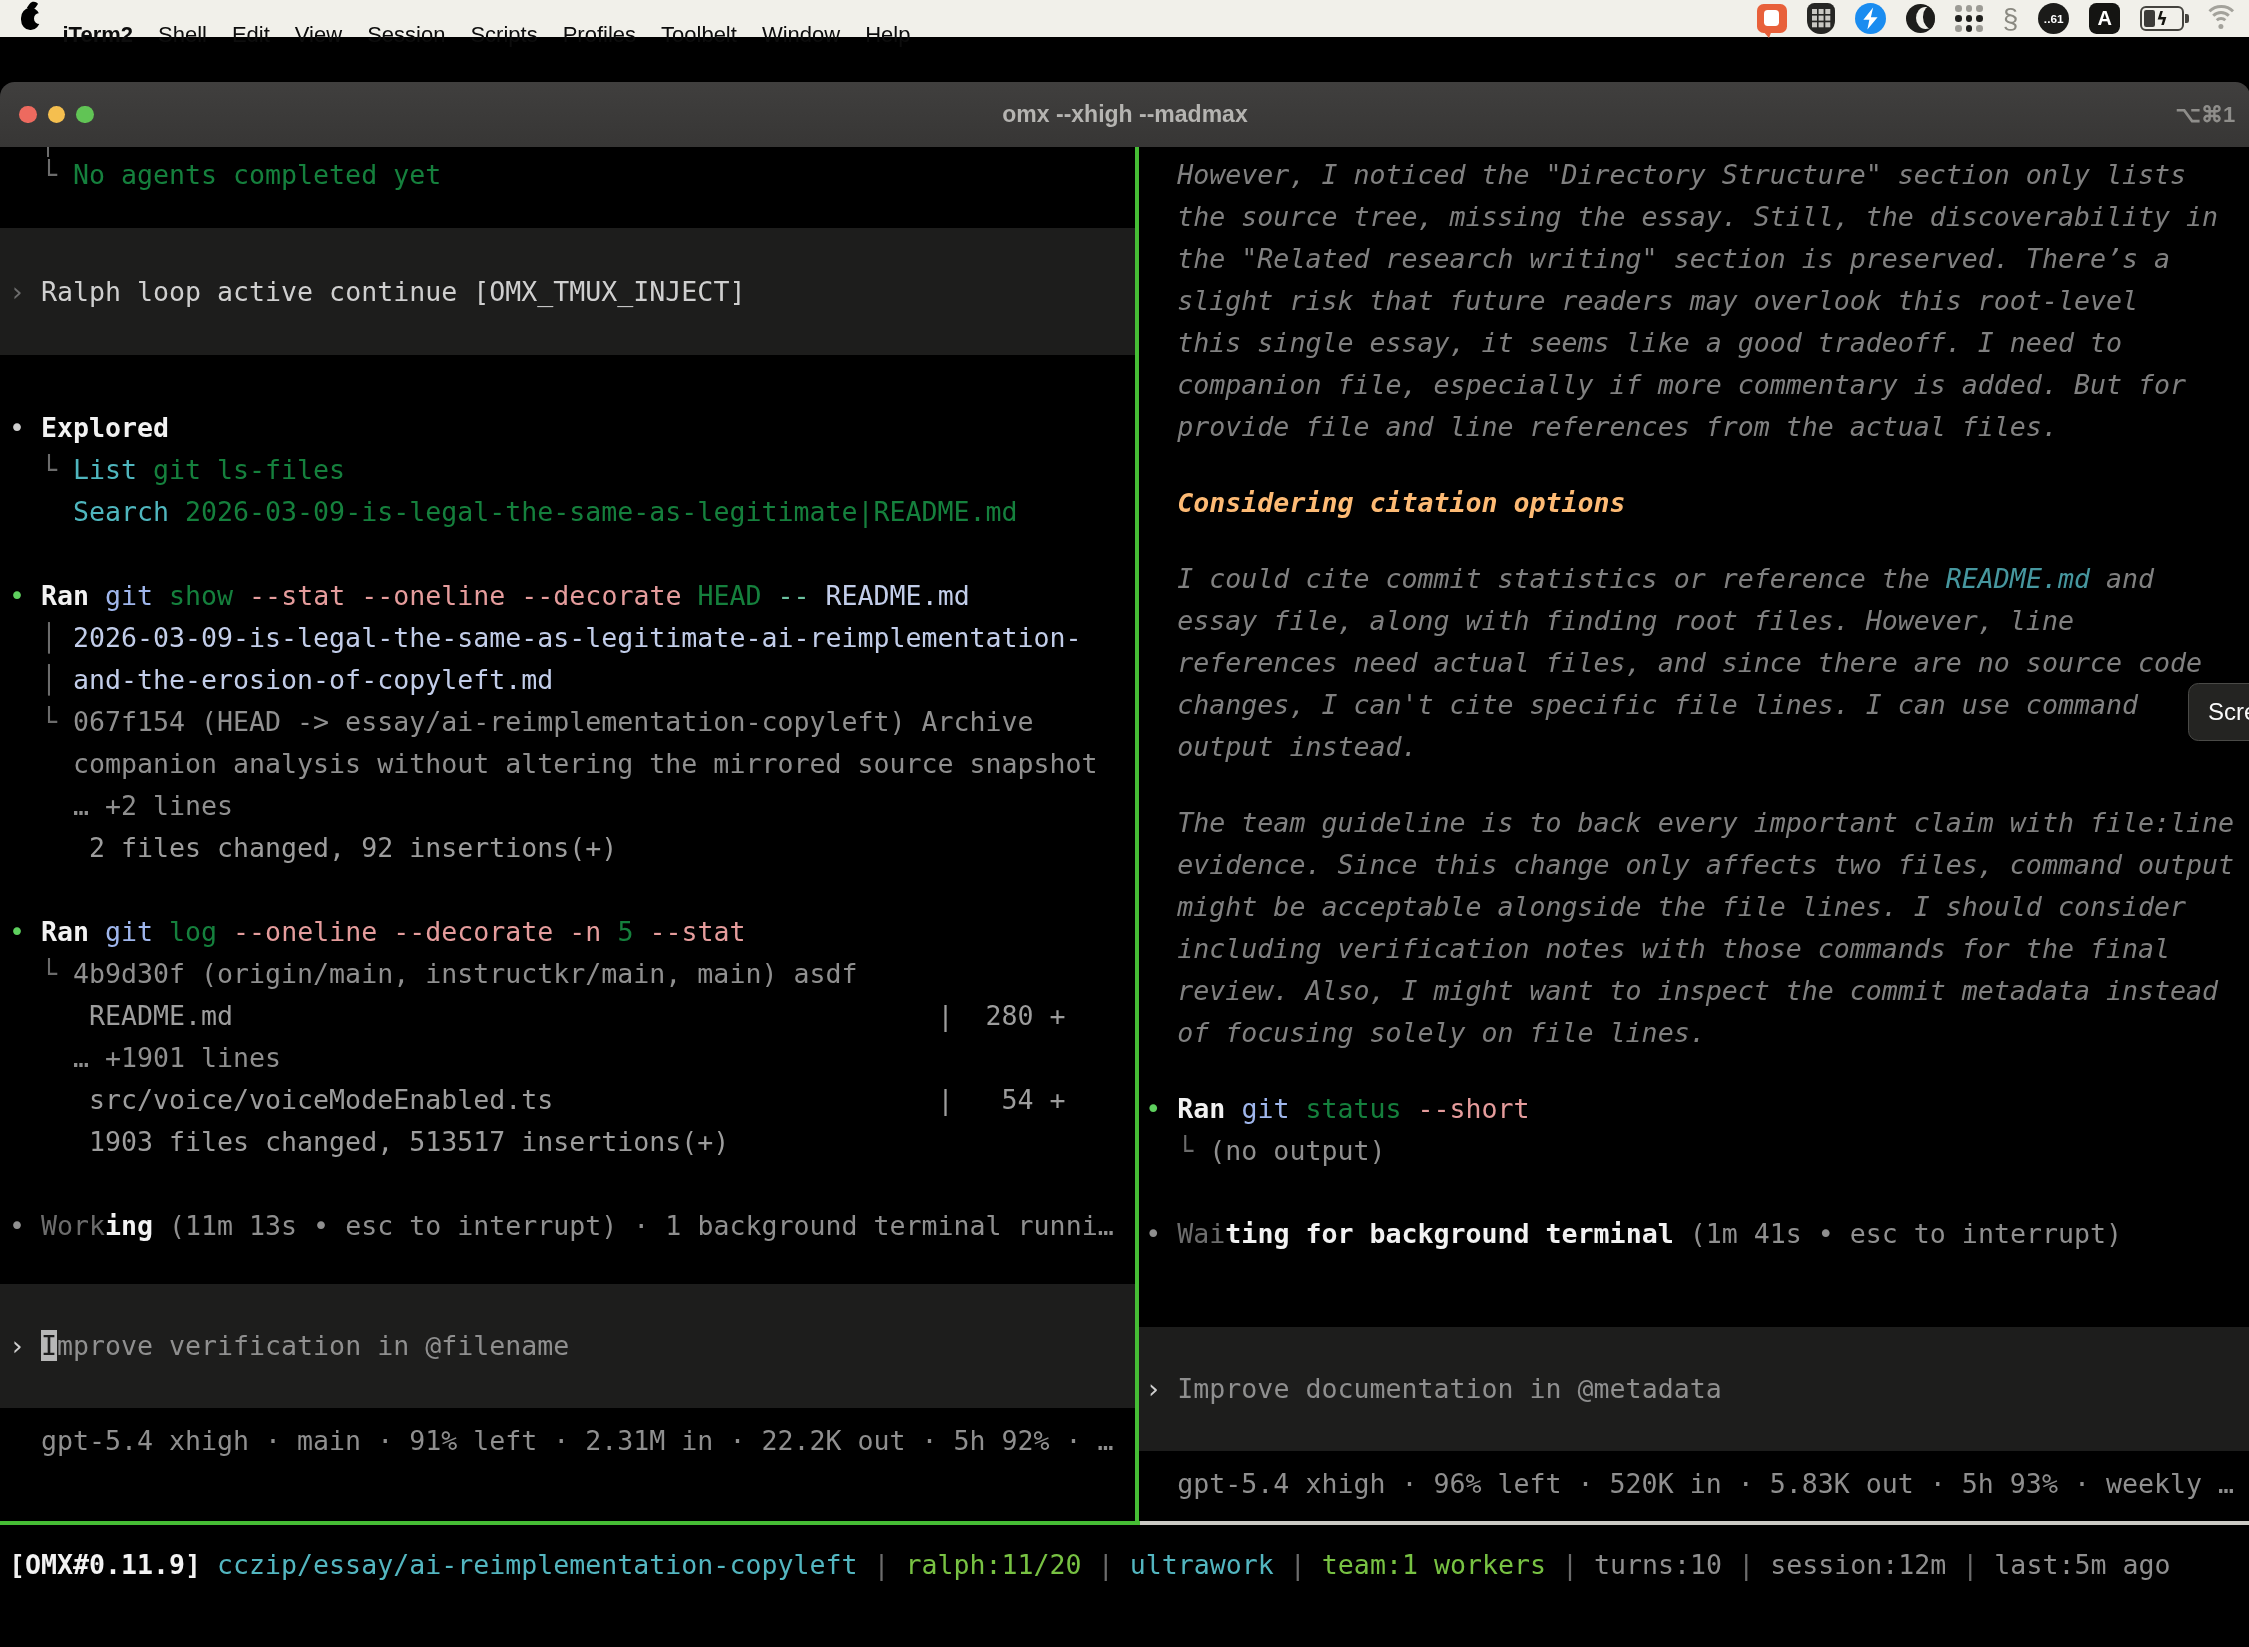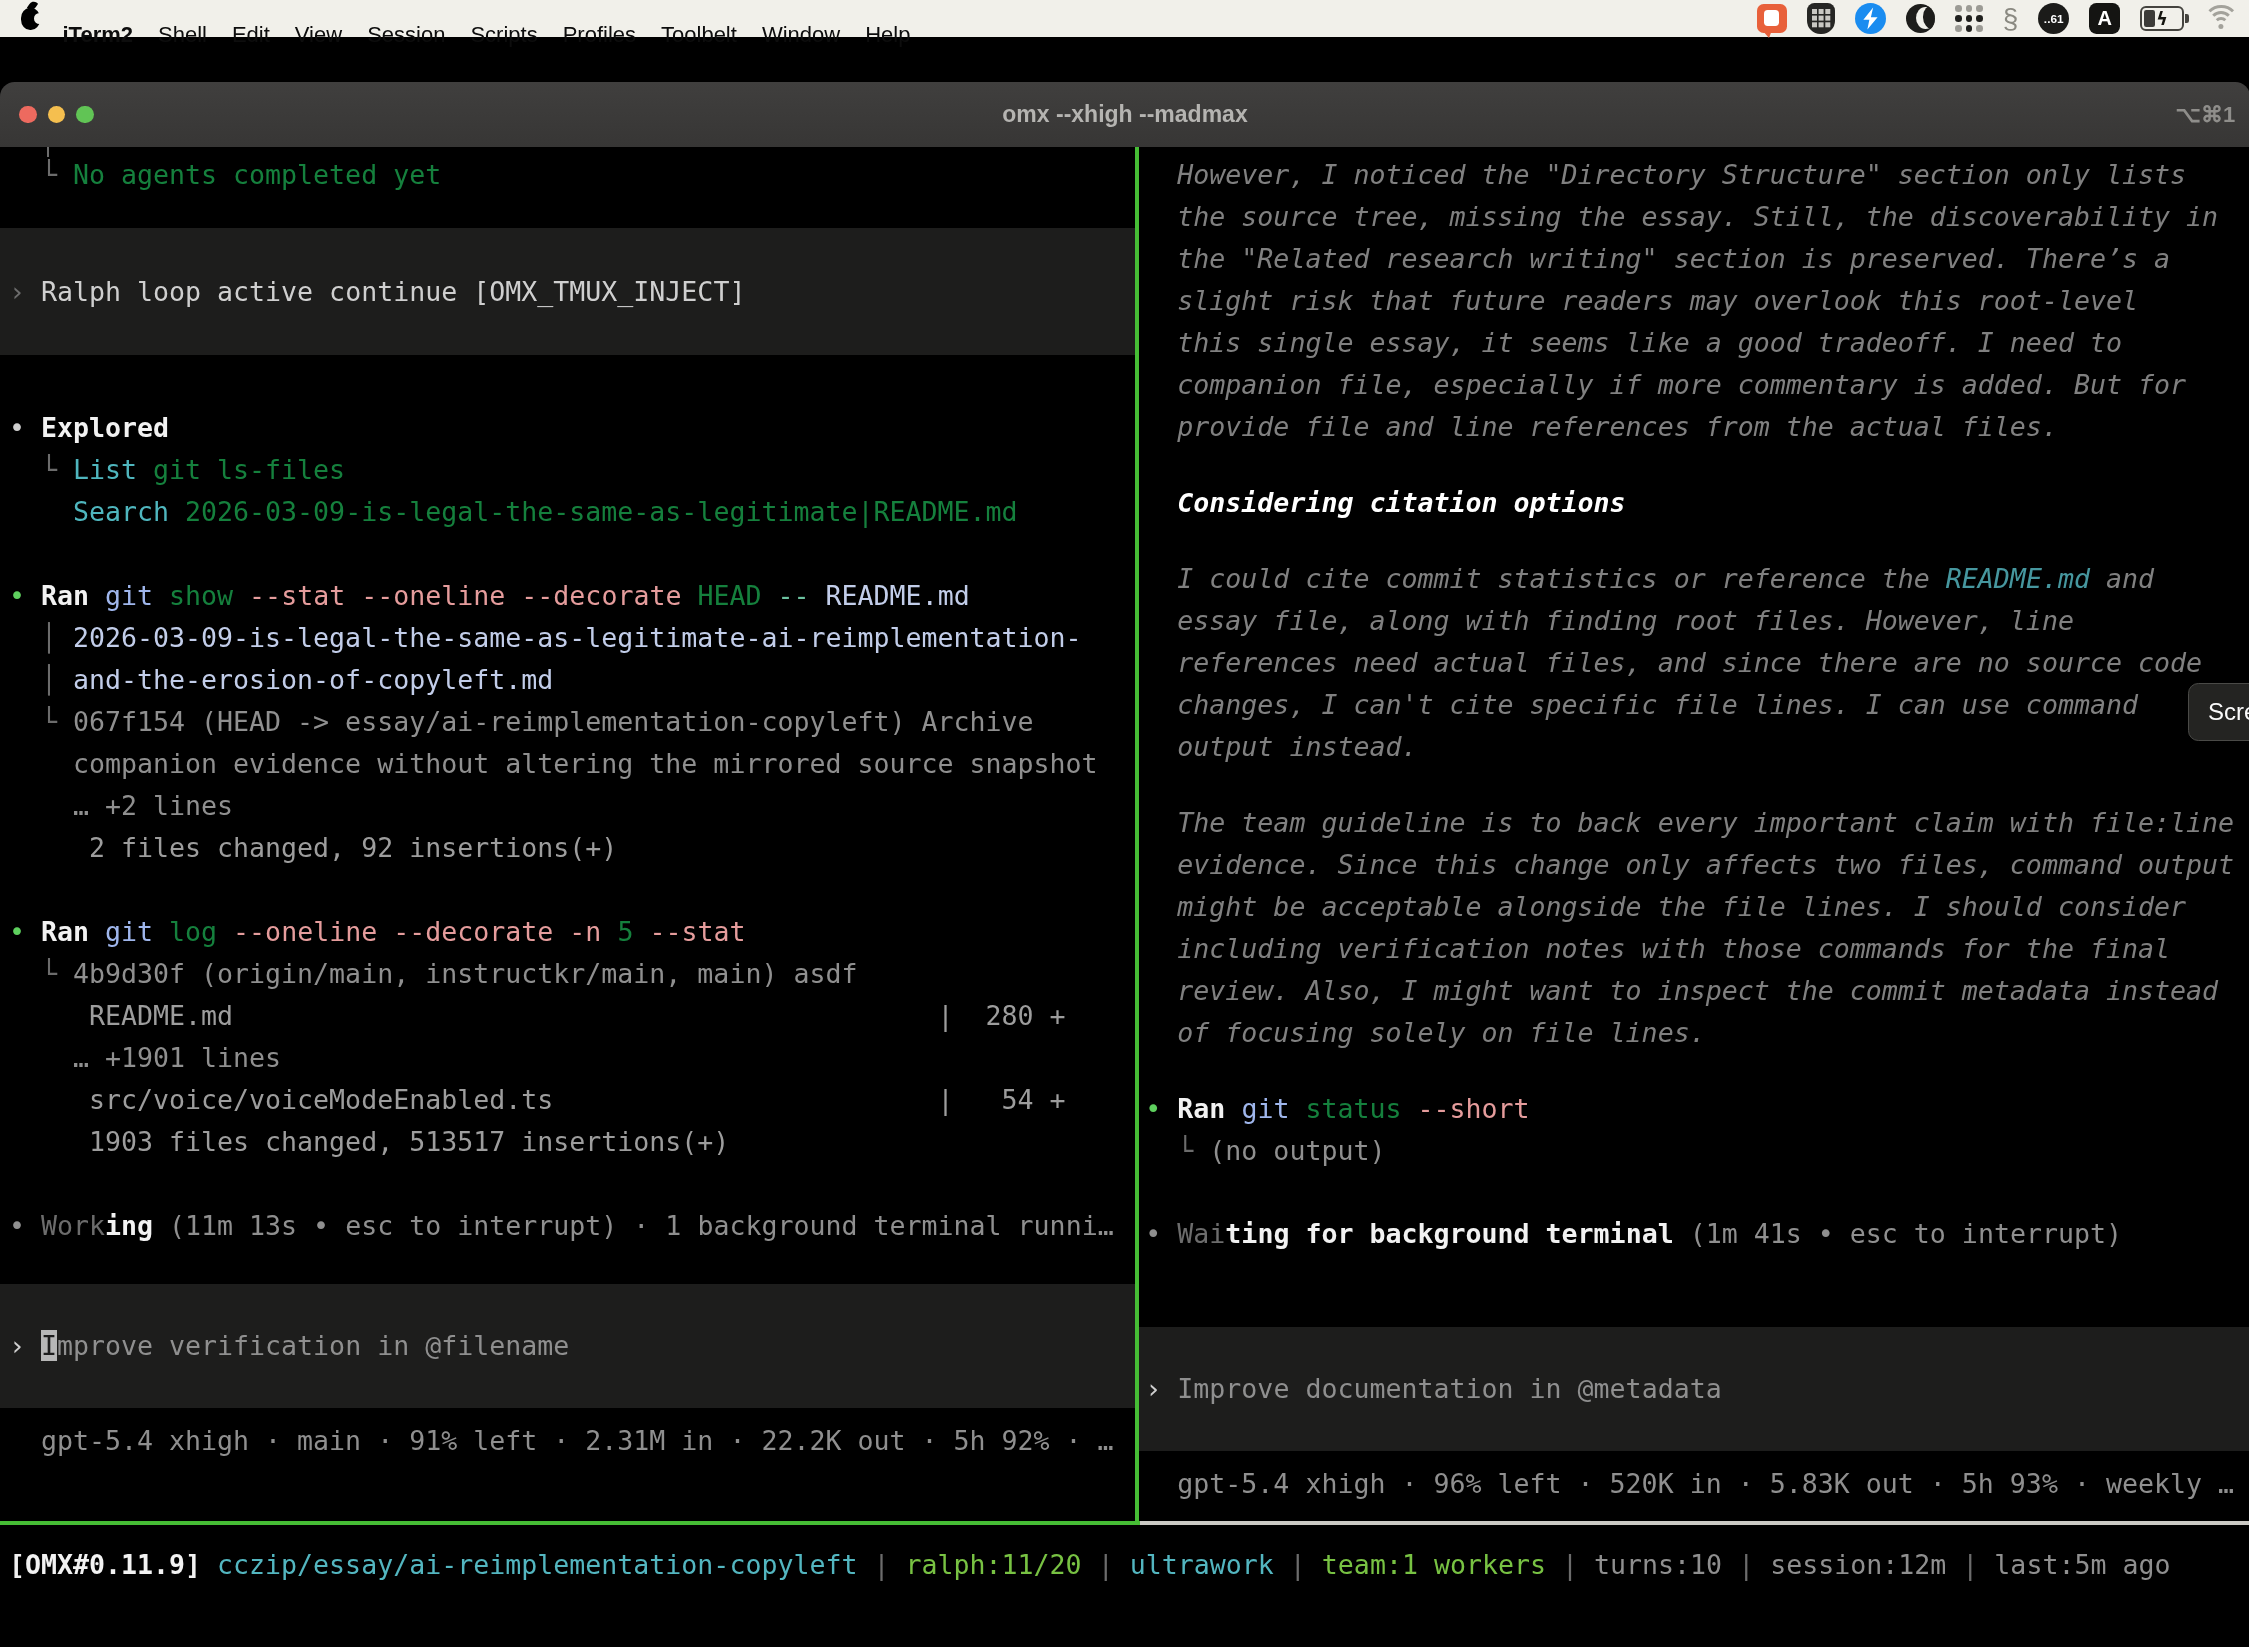--- a/index.html
+++ b/index.html
@@ -80,21 +80,21 @@
   .tbox>div{width:100%;}
   .ralph{margin:32px 0 52px;}
   .tbox.input{height:124px;}
   .pleft .tbox.input{margin-top:37px;}
   .pright .tbox.input{margin-top:72px;}
   .statusrow{margin-top:11.8px;}
   .frag{position:absolute;left:47px;top:0;width:2.2px;height:9.6px;background:#6d6d6d;}
   
   .w{color:#15803d;} .wb{color:#f2f2f2;font-weight:bold;} .lg{color:#cfcfcf;}
   .g{color:#8f8f8f;} .ga{color:#9d9d9d;} .gd{color:#6c6c6c;}
-  .gi{color:#808080;font-style:italic;} .gbi{color:#ffffff;font-style:italic;font-weight:bold;}
+  .gi{color:#808080;font-style:italic;} .gbi{color:#fdba74;font-style:italic;font-weight:bold;}
   .te{color:#4fb6be;} .tei{color:#46979f;font-style:italic;}
   .bl{color:#9fb6ec;} .pk{color:#e59c9c;} .lv{color:#c2cde9;} .fg{color:#6cc2a0;}
   .gn{color:#5ed05e;} .cy{color:#53b6c0;} .grn{color:#78c243;}
   .cur{background:#b7b7b7;color:#1d1d1d;}
   
   .hline{display:flex;height:4.4px;}
   .hl-l{width:1140px;background:#46bd35;}
   .hl-r{flex:1;background:#cbcac5;}
   .omxbar{height:107px;background:#000;font-family:"DejaVu Sans Mono", monospace;font-size:26.6px;}
   .omxbar>div{margin-top:19px;}
@@ -180,21 +180,21 @@
       </div>
       <div>
           <div class="tl"><span class="lg">• </span><span class="wb">Explored</span></div>
           <div class="tl"><span class="gd">  └ </span><span class="te">List</span><span class="w"> git ls-files</span></div>
           <div class="tl"><span class="w">    </span><span class="te">Search</span><span class="w"> 2026-03-09-is-legal-the-same-as-legitimate|README.md</span></div>
           <div class="tl"></div>
           <div class="tl"><span class="gn">• </span><span class="wb">Ran</span><span class="w"> </span><span class="bl">git</span><span class="w"> show </span><span class="pk">--stat</span><span class="w"> </span><span class="pk">--oneline</span><span class="w"> </span><span class="pk">--decorate</span><span class="w"> HEAD </span><span class="fg">--</span><span class="w"> </span><span class="lv">README.md</span></div>
           <div class="tl"><span class="gd">  │ </span><span class="lv">2026-03-09-is-legal-the-same-as-legitimate-ai-reimplementation-</span></div>
           <div class="tl"><span class="gd">  │ </span><span class="lv">and-the-erosion-of-copyleft.md</span></div>
           <div class="tl"><span class="gd">  └ </span><span class="g">067f154 (HEAD -&gt; essay/ai-reimplementation-copyleft) Archive</span></div>
-          <div class="tl"><span class="g">    companion evidence without altering the mirrored source snapshot</span></div>
+          <div class="tl"><span class="g">    companion analysis without altering the mirrored source snapshot</span></div>
           <div class="tl"><span class="g">    … +2 lines</span></div>
           <div class="tl"><span class="ga">     2 files changed, 92 insertions(+)</span></div>
           <div class="tl"></div>
           <div class="tl"><span class="gn">• </span><span class="wb">Ran</span><span class="w"> </span><span class="bl">git</span><span class="w"> log </span><span class="pk">--oneline</span><span class="w"> </span><span class="pk">--decorate</span><span class="w"> </span><span class="pk">-n</span><span class="w"> 5 </span><span class="pk">--stat</span></div>
           <div class="tl"><span class="gd">  └ </span><span class="g">4b9d30f (origin/main, instructkr/main, main) asdf</span></div>
           <div class="tl"><span class="ga">     README.md                                            |  280 +</span></div>
           <div class="tl"><span class="g">    … +1901 lines</span></div>
           <div class="tl"><span class="ga">     src/voice/voiceModeEnabled.ts                        |   54 +</span></div>
           <div class="tl"><span class="ga">     1903 files changed, 513517 insertions(+)</span></div>
           <div class="tl"></div>

